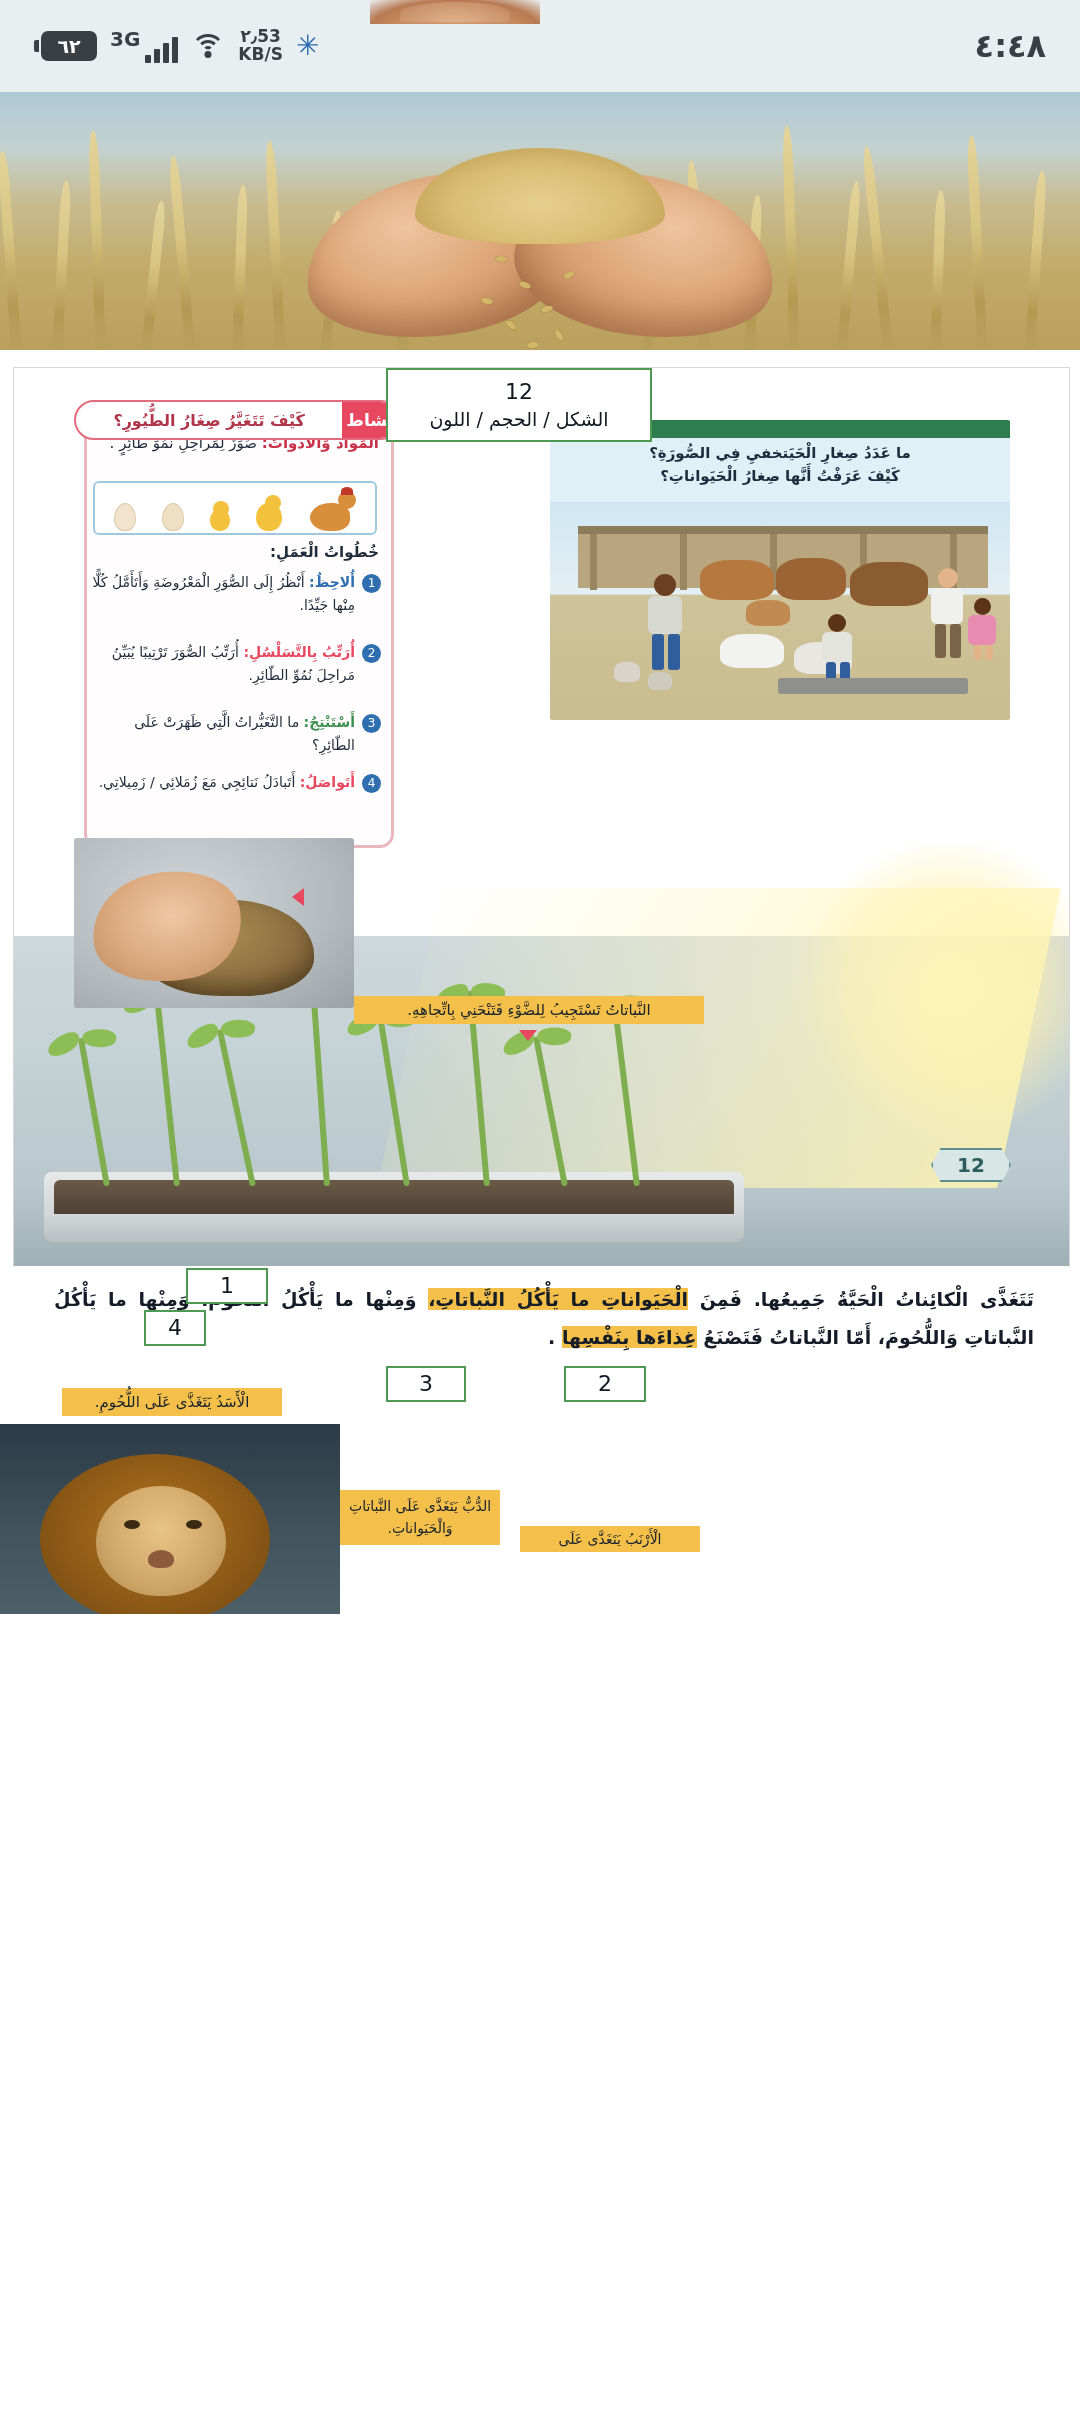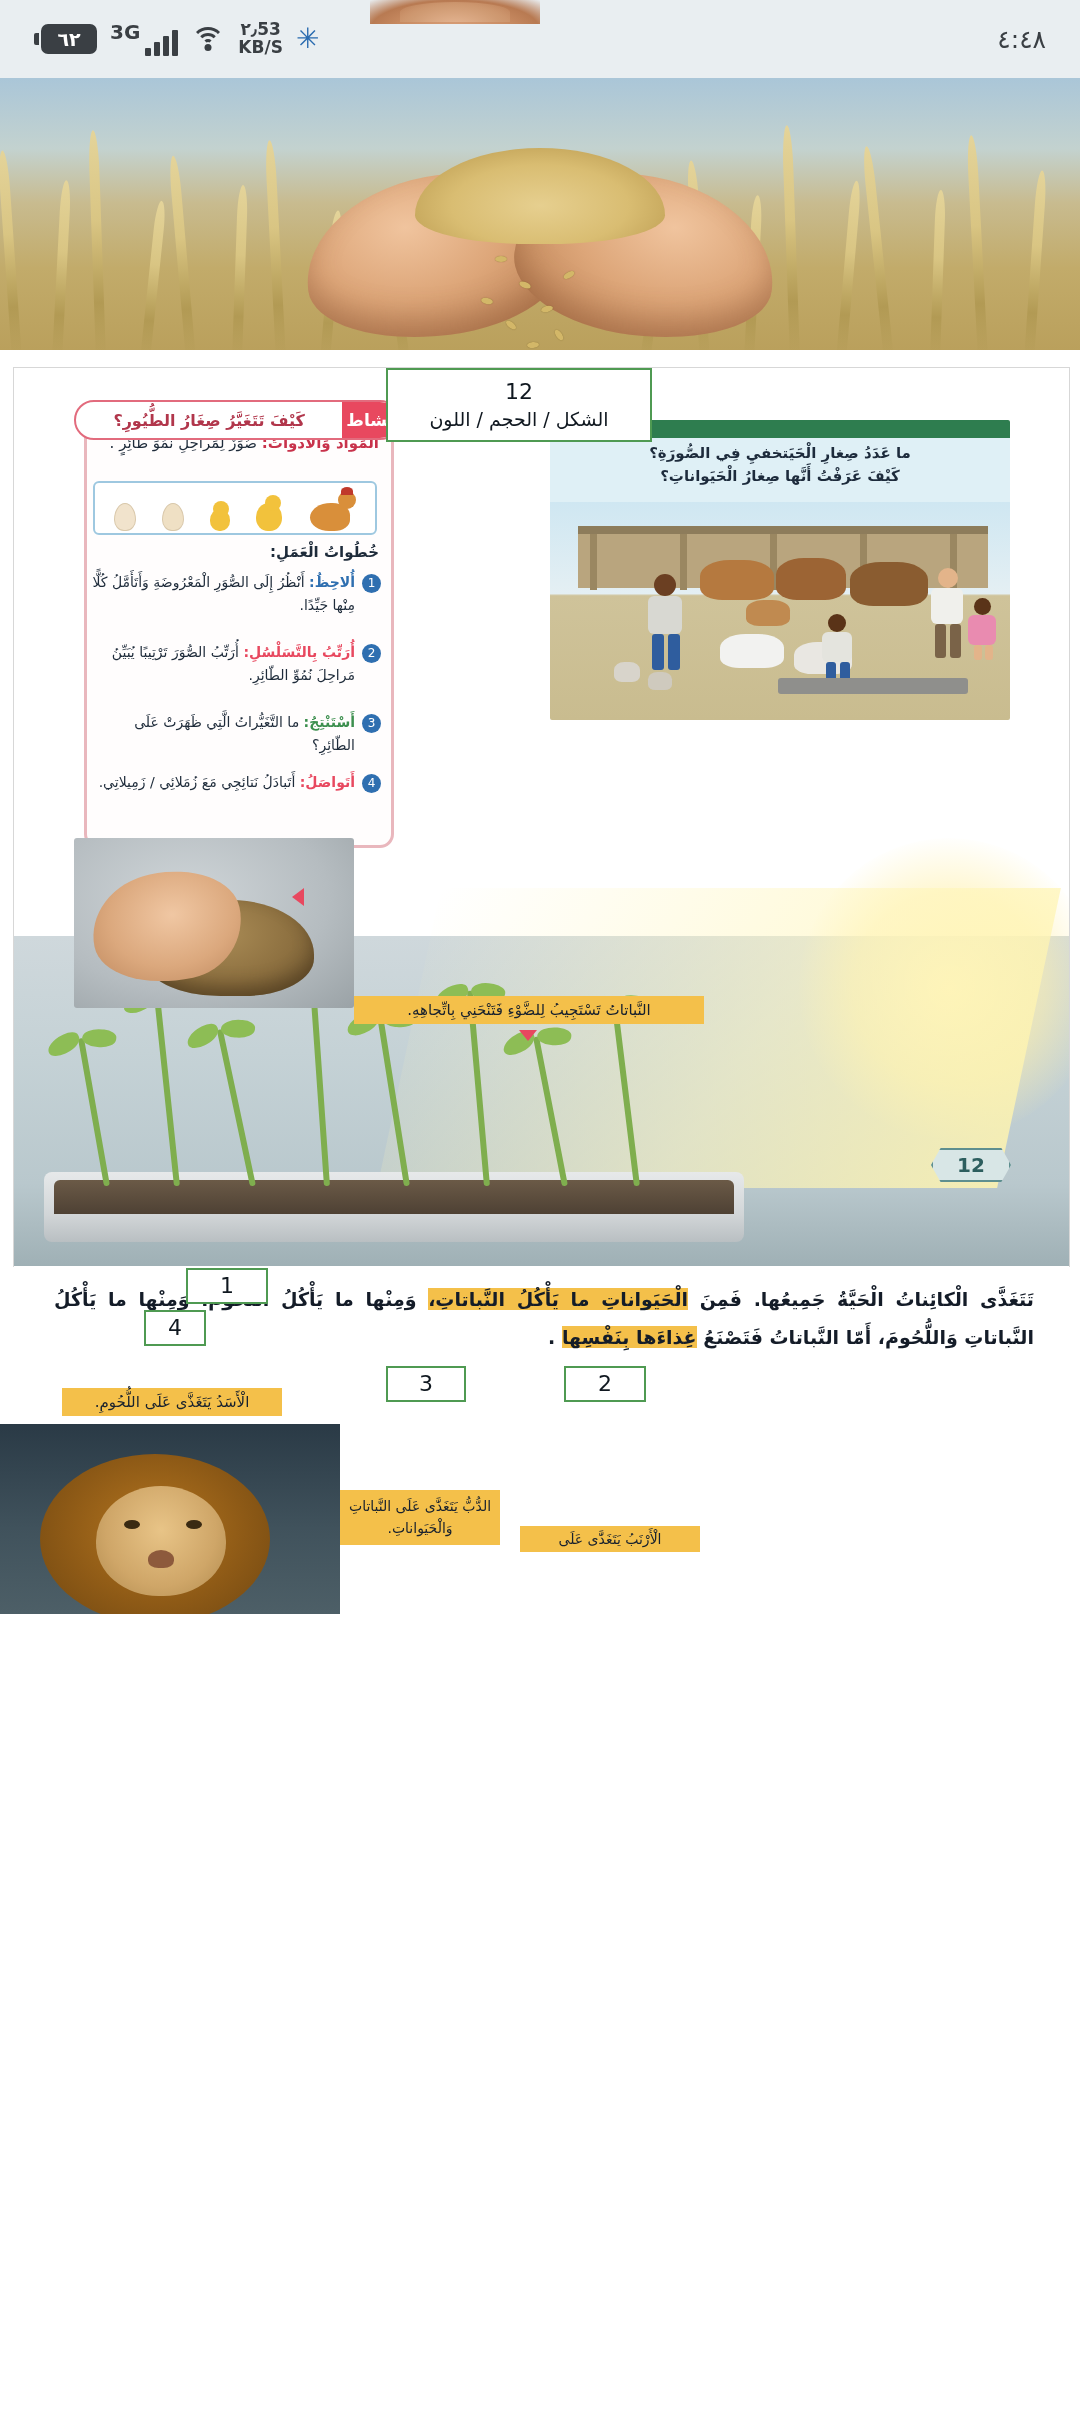--- a/index.html
+++ b/index.html
@@ -17,21 +17,21 @@
     height: 2436px;
     background: #ffffff;
     overflow: hidden;
   }
 
   
   .status-bar {
     position: absolute;
     top: 0; left: 0;
     width: 1080px;
-    height: 78px;
+    height: 92px;
     background: #e9eef1;
     display: flex;
     align-items: center;
     justify-content: space-between;
     padding: 0 34px;
     z-index: 40;
   }
   .status-left {
     display: flex;
     align-items: center;
@@ -106,23 +106,23 @@
   }
   .kbs {
     font-size: 17px;
     color: #3a3f44;
     line-height: 1.05;
     text-align: center;
     font-weight: 600;
   }
   .bt-icon { font-size: 28px; color: #2b6cb0; line-height: 1; }
   .status-time {
-    font-size: 25px;
+    font-size: 32px;
     color: #3a3f44;
-    font-weight: 400;
+    font-weight: 700;
     letter-spacing: 1px;
   }
 
   
   .top-hand {
     position: absolute;
     top: 0; left: 370px;
     width: 170px; height: 24px;
     background: radial-gradient(ellipse at 50% 120%, #d9a07a 0%, #c98c63 45%, #b87a52 70%, rgba(184,122,82,0) 100%);
     z-index: 45;

